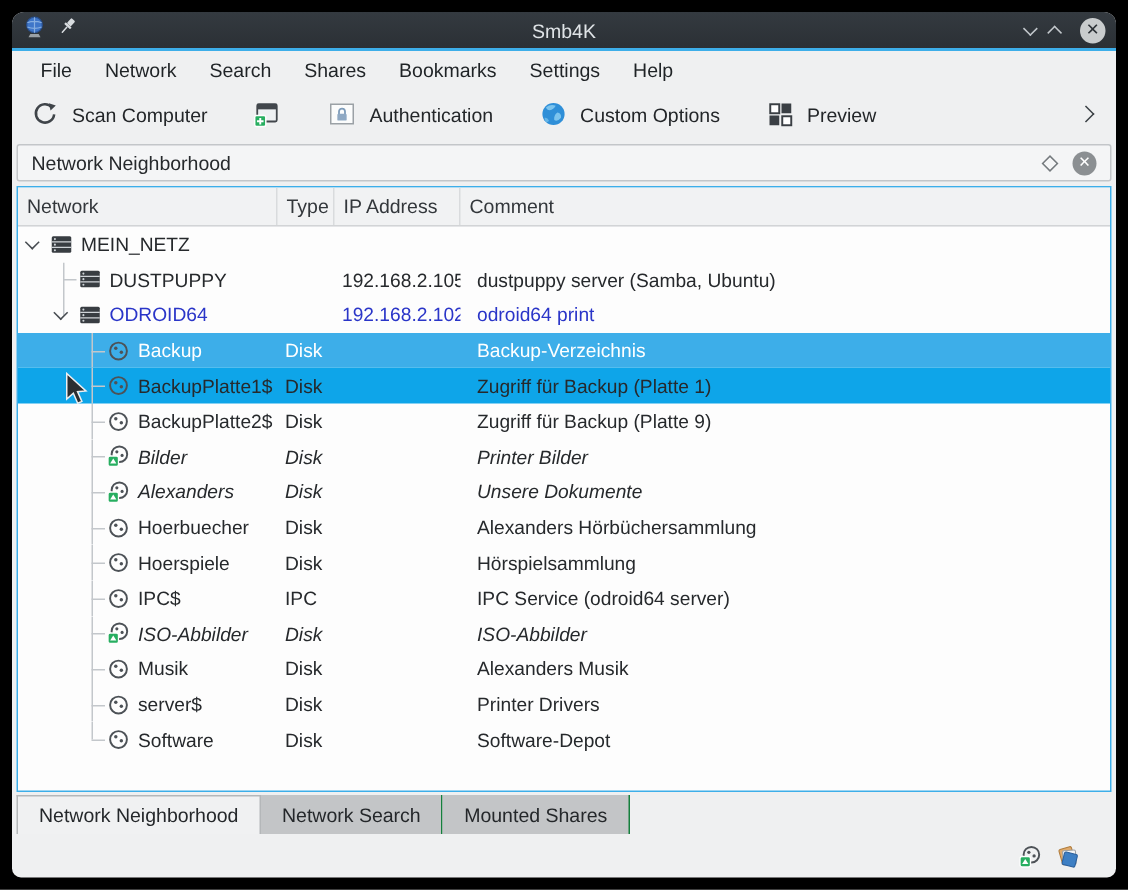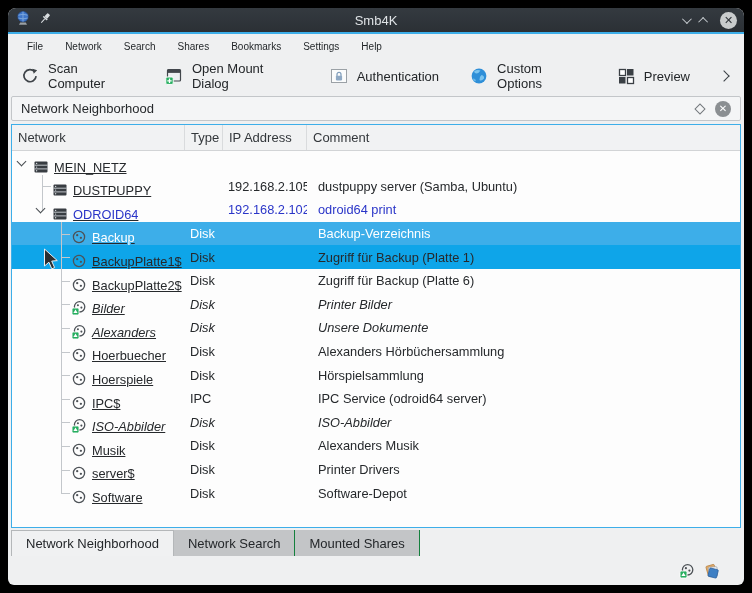--- a/index.html
+++ b/index.html
@@ -16,21 +16,21 @@
   .tb-controls{margin-left:auto;display:flex;align-items:center;gap:12px;z-index:2;}
   .chev{display:inline-block;width:7px;height:7px;border-right:1.6px solid #c3c8cc;border-bottom:1.6px solid #c3c8cc;}
   .chev-down{transform:rotate(45deg) translateY(-2px);}
   .chev-up{transform:rotate(-135deg) translateY(-2px);}
   .close-btn{width:17px;height:17px;border-radius:50%;background:#c9cccd;color:#2c3136;
     display:flex;align-items:center;justify-content:center;font-size:11px;line-height:1;}
   .accent-line{height:2px;background:var(--accent,#3daee9);}
 
   
   .menubar{height:24px;display:flex;align-items:center;padding:0 8px;}
-  .menu-item{padding:3px 11px;font-size:10px;color:#1f2326;}
+  .menu-item{padding:3px 11px;font-size:13px;color:#1f2326;}
 
   
   .toolbar{height:36px;display:flex;align-items:center;padding:0 12px;gap:30px;}
   .titem{display:flex;align-items:center;gap:8px;font-size:13px;color:#232629;}
   .ticon{width:20px;height:20px;flex:none;display:inline-flex;}
   .toolbar-overflow{margin-left:auto;display:flex;align-items:center;padding-right:4px;}
   .chev-right{width:8px;height:8px;border-right:1.8px solid #3a3f44;border-bottom:1.8px solid #3a3f44;transform:rotate(-45deg);}
 
   
   .dockheader{margin:2px 3px 0 3px;height:25px;background:#f4f5f6;border:1px solid #c3c6c9;
@@ -42,21 +42,21 @@
 
   
   .treepanel{position:absolute;left:3px;right:3px;top:116px;bottom:57px;background:#fdfdfd;
     border:1px solid var(--accent,#3daee9);overflow:hidden;}
   .theader{display:grid;grid-template-columns:173px 38px 84px 1fr;height:26px;background:#f1f2f3;
     border-bottom:1px solid #d2d4d6;align-items:center;font-size:13px;color:#33373b;}
   .hc{padding:0 6px;white-space:nowrap;overflow:hidden;height:100%;display:flex;align-items:center;}
   .hc-sep{border-right:1px solid #d9dbdd;}
   .trow{display:grid;grid-template-columns:173px 38px 84px 1fr;height:23.6px;align-items:center;
     font-size:12.8px;color:#26292c;}
-  .c-name{display:flex;align-items:flex-end;height:100%;overflow:hidden;white-space:nowrap;padding-left:2px;text-decoration:underline;}
+  .c-name{display:flex;align-items:center;height:100%;overflow:hidden;white-space:nowrap;padding-left:2px;}
   .c-type,.c-ip{padding-left:5px;white-space:nowrap;overflow:hidden;}
   .c-comment{padding-left:11px;white-space:nowrap;overflow:hidden;}
   .slot{width:19px;height:23.6px;position:relative;flex:none;}
   .vline{position:absolute;left:9px;top:0;bottom:0;width:1px;background:#c3c7cb;}
   .vhalf{position:absolute;left:9px;top:0;height:50%;width:1px;background:#c3c7cb;}
   .tick{position:absolute;left:9px;top:50%;width:9px;height:1px;background:#c3c7cb;}
   .exp{position:absolute;left:4px;top:7px;width:7px;height:7px;border-right:1.5px solid #474c51;
     border-bottom:1.5px solid #474c51;transform:rotate(45deg);}
   .ricon{width:16px;height:16px;flex:none;margin-right:5px;display:none;}
   .ricon.show{display:inline-flex;}
@@ -135,21 +135,20 @@
     </div>
     <div class="titem">
       <span class="ticon">
         <svg width="20" height="20" viewBox="0 0 20 20">
           <rect x="3.5" y="3.5" width="13" height="11.5" rx="1" fill="#edf0f2" stroke="#42474c" stroke-width="1.2"></rect>
           <rect x="3.5" y="3.5" width="13" height="3.4" fill="#42474c"></rect>
           <rect x="1.8" y="11" width="7.4" height="7.4" rx="1.2" fill="#27ae60" stroke="#fdfdfd" stroke-width="1"></rect>
           <path d="M5.5 12.6 V17 M3.3 14.8 H7.7" stroke="#fff" stroke-width="1.3"></path>
         </svg>
       </span>
-      <span>Open Mount Dialog</span>
     </div>
     <div class="titem">
       <span class="ticon">
         <svg width="20" height="20" viewBox="0 0 20 20">
           <rect x="2.5" y="3.5" width="15" height="13" fill="#fbfcfc" stroke="#9ba1a6" stroke-width="1"></rect>
           <path d="M8 10 v-1.6 a2 2 0 0 1 4 0 V10" fill="none" stroke="#7e9cba" stroke-width="1.2"></path>
           <rect x="6.9" y="9.8" width="6.2" height="4.6" rx="0.8" fill="#8fa9c4"></rect>
         </svg>
       </span>
       <span>Authentication</span>
@@ -336,21 +335,21 @@
           <circle cx="8" cy="8" r="5.6" fill="none" stroke="#4d5257" stroke-width="1.3"></circle>
           <circle cx="6.2" cy="6.2" r="1.15" fill="#4d5257"></circle>
           <circle cx="9.9" cy="8.8" r="1.15" fill="#4d5257"></circle>
         </svg>
       </span>
 
       <span class="rname">BackupPlatte2$</span>
     </div>
     <div class="c-type">Disk</div>
     <div class="c-ip"></div>
-    <div class="c-comment">Zugriff für Backup (Platte 6)</div>
+    <div class="c-comment">Zugriff für Backup (Platte 9)</div>
   </div>
         <div class="trow ital">
     <div class="c-name">
       <span class="slots" style="display: inline-flex;">
               <span class="slot"></span>
               <span class="slot"></span>
               <span class="slot">
                 <i class="vline"></i>
                 <i class="tick"></i>
               </span>

